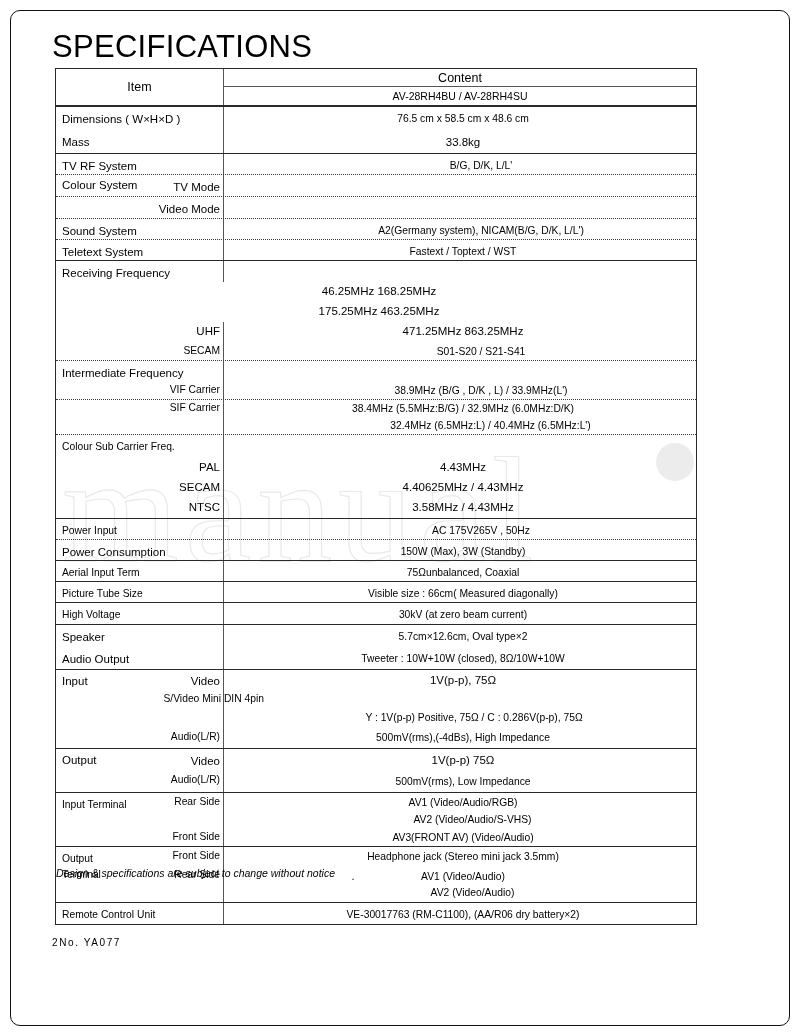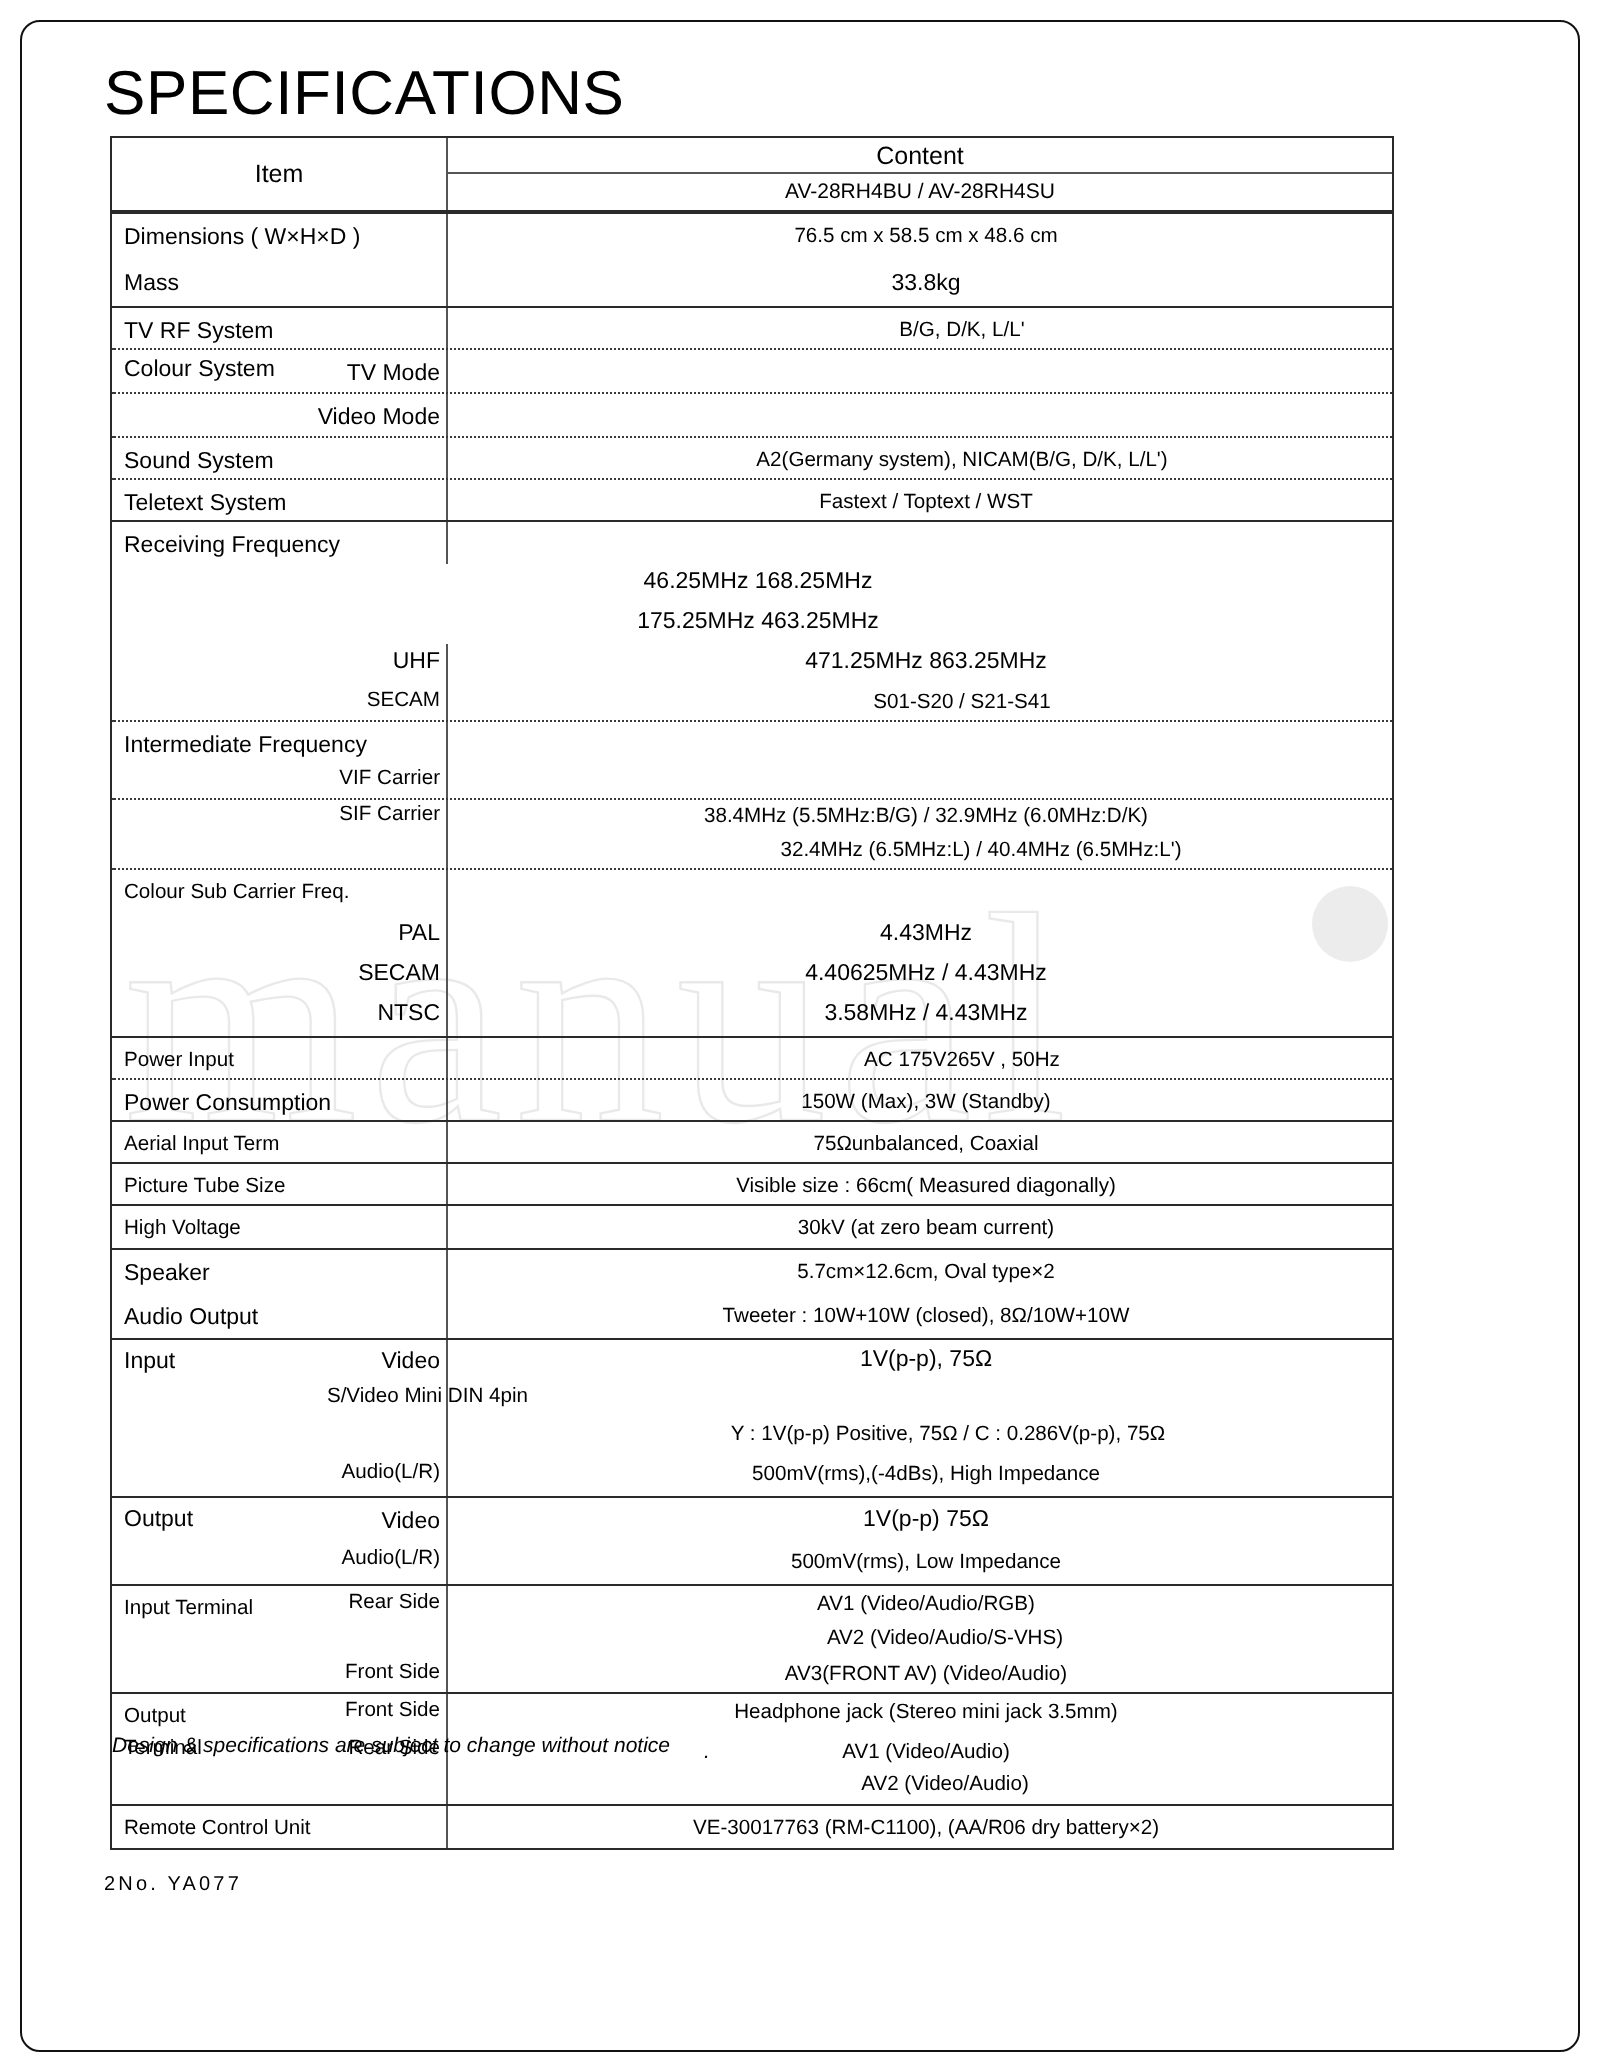--- a/index.html
+++ b/index.html
@@ -320,20 +320,23 @@
     <div class="row sep-none" style="height:20px">
       <div class="col-item">
           <div class="lbl">Intermediate Frequency</div>
         </div>
       <div class="col-content"></div>
     </div>
     <div class="row sep-dotted" style="height:19px">
       <div class="col-item">
           <div class="sub" style="line-height:17px">VIF Carrier</div>
         </div>
+      <div class="col-content">
+          <div class="val" style="padding-top:2px">38.9MHz (B/G , D/K , L) / 33.9MHz(L')</div>
+        </div>
     </div>
     <div class="row sep-none" style="height:17px">
       <div class="col-item">
           <div class="sub" style="line-height:15px">SIF Carrier</div>
         </div>
       <div class="col-content">
           <div class="val" style="padding-top:1px">38.4MHz (5.5MHz:B/G) / 32.9MHz (6.0MHz:D/K)</div>
         </div>
     </div>
     <div class="row sep-dotted" style="height:18px">

